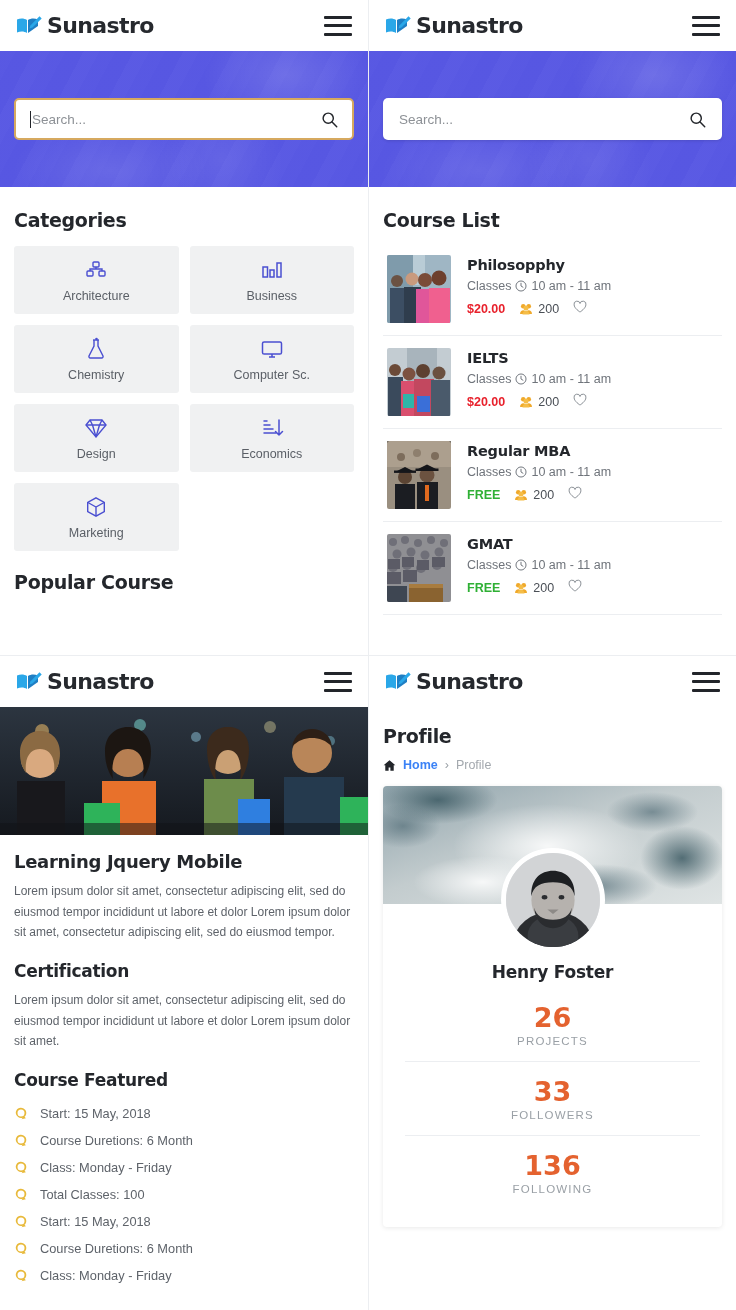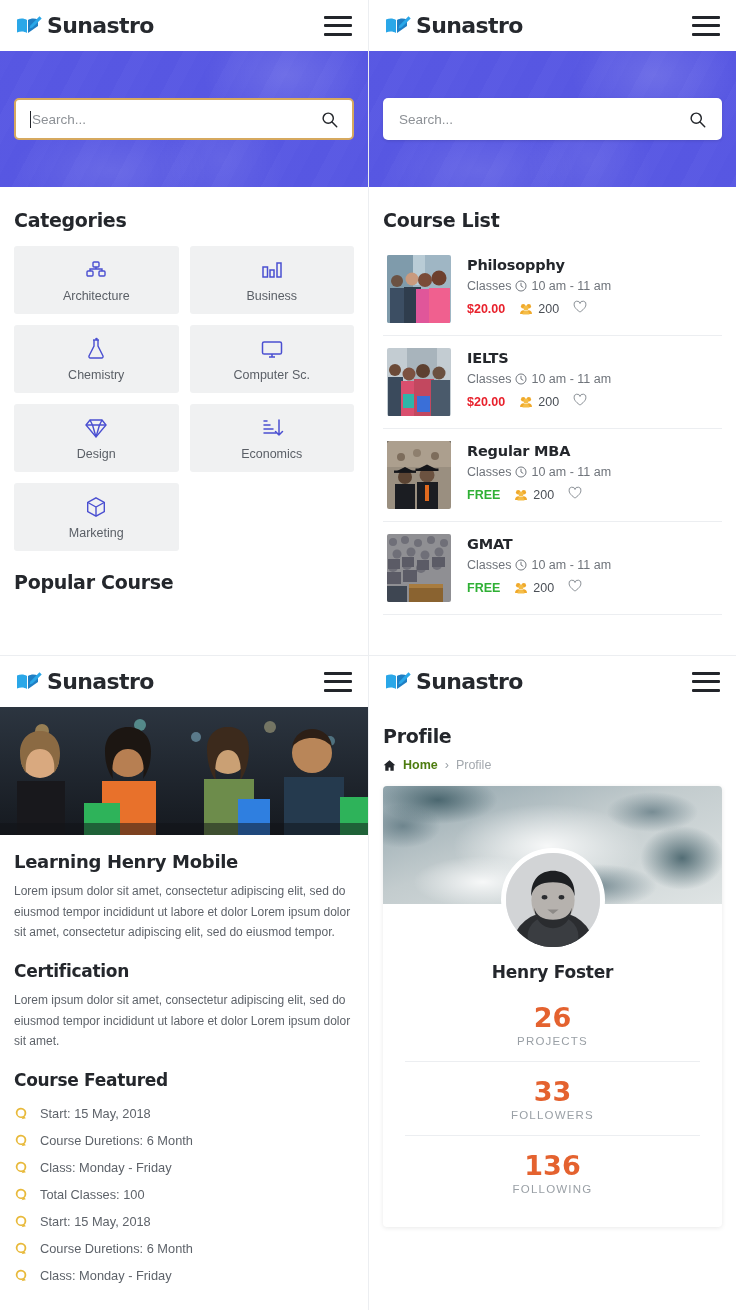--- a/index.html
+++ b/index.html
@@ -135,21 +135,21 @@
 
   
   .pr-head { padding:18px 14px 0 14px; }
   .pr-title {
     font-family:"DejaVu Sans", sans-serif;
     font-size:19px; font-weight:700; color:#24272c; letter-spacing:-0.3px;
   }
   .crumb { display:flex; align-items:center; gap:7px; margin-top:11px;
            font-size:12.5px; }
   .crumb svg { width:13px; height:13px; }
-  .crumb a { color:#4d7c0f; text-decoration:none; font-weight:600; }
+  .crumb a { color:#3b82f6; text-decoration:none; font-weight:600; }
   .crumb .sep { color:#9aa0a6; }
   .crumb .cur { color:#a3a8ae; }
   .pr-card {
     margin:14px 14px 0 14px; background:#fff;
     border-radius:4px; box-shadow:0 1px 5px rgba(0,0,0,.09);
     overflow:hidden;
   }
   .pr-cover { height:118px; position:relative; }
   .pr-avatar-wrap { position:relative; height:62px; }
   .pr-avatar {
@@ -575,21 +575,21 @@
 
         <circle cx="312" cy="46" r="20" fill="#b98659"></circle>
         <path d="M292 40c2-13 12-18 20-18s19 5 20 18c-6-7-13-9-20-9s-14 2-20 9z" fill="#2d1f16"></path>
         <rect x="284" y="70" width="60" height="58" fill="#253a4e"></rect>
         <rect x="340" y="90" width="28" height="38" fill="#2eb35a"></rect>
         <rect x="0" y="116" width="368" height="12" fill="#0f1216" opacity=".5"></rect>
       </svg>
     </div>
 
     <div class="cd-body">
-      <div class="cd-h">Learning Henry Mobile</div>
+      <div class="cd-h">Learning Jquery Mobile</div>
       <div class="cd-p">Lorem ipsum dolor sit amet, consectetur adipiscing elit, sed do eiusmod tempor incididunt ut labore et dolor Lorem ipsum dolor sit amet, consectetur adipiscing elit, sed do eiusmod tempor.</div>
 
       <div class="cd-h small">Certification</div>
       <div class="cd-p">Lorem ipsum dolor sit amet, consectetur adipiscing elit, sed do eiusmod tempor incididunt ut labore et dolor Lorem ipsum dolor sit amet.</div>
 
       <div class="cd-h small">Course Featured</div>
       <div class="feat-list">
         <div class="feat-item">
           <svg viewBox="0 0 16 16">
               <path d="M2 8a6 6 0 1110 4.4l1.6 1.6L8.6 15 10 13.3A6 6 0 012 8zm6-4a4 4 0 100 8 4 4 0 000-8z" fill="#e8b93a"></path>

